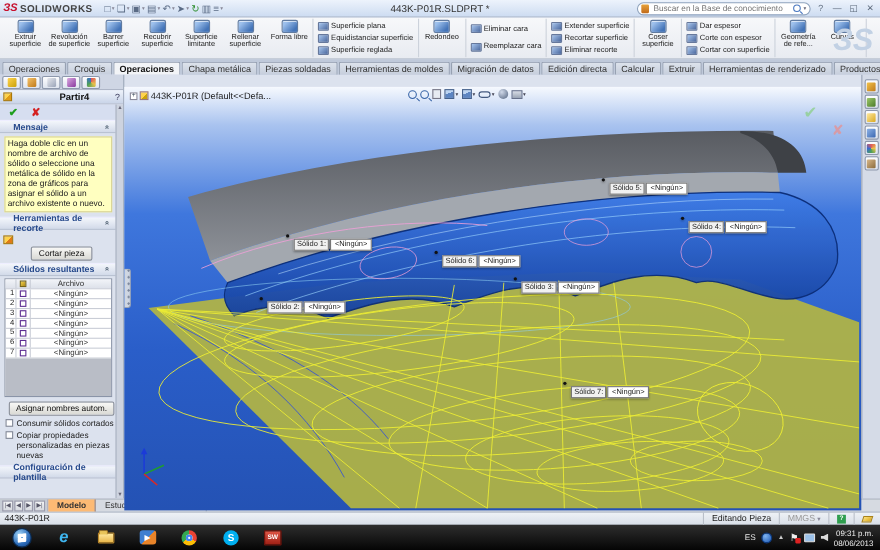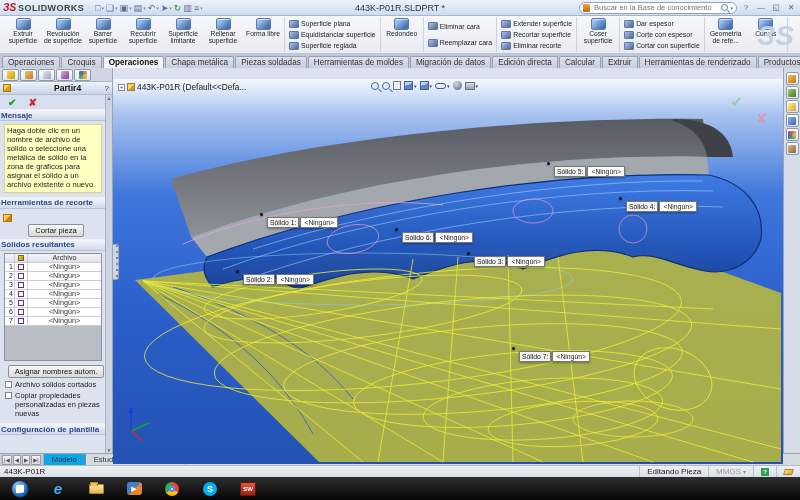--- a/index.html
+++ b/index.html
@@ -57,21 +57,21 @@
   .ptab{width:17px;height:12px;background:linear-gradient(#fdfdfe,#dfe5ef);border:1px solid #8d98ac;border-radius:2px;display:flex;align-items:center;justify-content:center;}
   .ptab .pi{width:8px;height:8px;border-radius:1px;}
   .pm-header{height:13px;display:flex;align-items:center;background:linear-gradient(#eef3fb,#c9d4e8);padding:0 3px;gap:3px;border-bottom:1px solid #b3bccc;}
   .pm-header .split-ic{width:8px;height:8px;background:linear-gradient(135deg,#ffd34d 50%,#e09c17 50%);border:1px solid #a8780a;}
   .pm-title{font-weight:bold;font-size:8.6px;color:#111;flex:1;margin-left:40px;}
   .pm-help{font-size:8px;color:#335;}
   .confirm-row{height:14px;display:flex;align-items:center;gap:12px;padding:0 8px;background:#d6def0;}
   .ok-ic{color:#1e9e1e;font-size:10px;font-weight:bold;}
   .cancel-ic{color:#d42020;font-size:10px;font-weight:bold;}
   .ghdr{height:12px;display:flex;align-items:center;background:linear-gradient(#f3f6fb,#d2dae9);
-    border-top:1px solid #eef;border-bottom:1px solid #b9c2d2;padding:0 1px;color:#274a8c;font-weight:bold;font-size:8px;}
+    border-top:1px solid #eef;border-bottom:1px solid #b9c2d2;padding:0 12px;color:#274a8c;font-weight:bold;font-size:8px;}
   .ghdr .chev{margin-left:auto;color:#567;transform:rotate(-90deg);font-size:7px;}
   .msgbox{margin:3px 10px 4px 4px;background:#ffffc0;border:1px solid #d8d294;padding:2px;
     font-size:7.6px;line-height:1.18;color:#222;}
   .trimwrap{display:flex;margin:3px 10px 2px 3px;gap:1px;}
   .trim-ic{width:9px;height:8px;background:linear-gradient(135deg,#ffd34d 50%,#e07a17 50%);border:1px solid #a8780a;margin-top:2px;flex:0 0 auto;}
   .trimlist{flex:1;height:38px;background:#fff;border:1px solid #8a94a8;font-size:7.4px;color:#222;padding:1px 2px;}
   .btn{display:block;margin:2px auto;background:linear-gradient(#f8f8f6,#d9d9d4);border:1px solid #8a8f98;border-radius:2px;
     font-size:7.6px;color:#111;padding:1px 6px;width:max-content;}
   .solids-table{margin:2px 10px 0 4px;border:1px solid #8a94a8;background:#fff;}
   .srow{display:flex;height:9px;border-bottom:1px solid #c9cdd6;align-items:center;}
@@ -120,21 +120,21 @@
 
   .splitter{position:absolute;left:113px;top:176px;width:6px;height:36px;background:#cfd6e2;border:1px solid #9aa4b6;border-left:0;
     border-radius:0 3px 3px 0;z-index:5;background-image:radial-gradient(circle,#7a8498 1px,transparent 1.2px);
     background-size:4px 6px;background-position:2px 4px;background-repeat:repeat-y;}
 
   
   .modeltabs{height:12px;background:#d6dae1;border-top:1px solid #9aa2b0;display:flex;align-items:stretch;font-size:7.6px;}
   .mnav{display:flex;align-items:center;gap:1px;padding:0 2px;background:#c7ccd5;border-right:1px solid #aab;}
   .mnav span{font-size:5.5px;color:#556;background:linear-gradient(#f2f3f5,#d6d9df);border:1px solid #99a;padding:0 1px;line-height:8px;}
   .mtab{display:flex;align-items:center;padding:0 8px;color:#333;border-right:1px solid #aab2bd;}
-  .mtab.active{background:#0ea5e9;font-weight:normal;border-right:1px solid #889;}
+  .mtab.active{background:#fdba74;font-weight:bold;border-right:1px solid #889;}
 
   
   .statusbar{height:12px;background:linear-gradient(#eef1f6,#d9dfe8);border-top:1px solid #b6bcc6;
     display:flex;align-items:center;font-size:8px;color:#222;}
   .statusbar .sleft{margin-left:4px;}
   .statusbar .sright{margin-left:auto;display:flex;align-items:center;height:100%;}
   .sitem{display:flex;align-items:center;gap:2px;padding:0 7px;border-left:1px solid #b9bfc9;height:100%;}
   .units{color:#999;}
   .q-ic{width:8px;height:8px;background:#2f9e4f;color:#fff;font-size:6px;font-weight:bold;text-align:center;line-height:8px;}
   .tag-ic{width:9px;height:6px;background:linear-gradient(135deg,#ffe27a,#d9a820);border:1px solid #a8821a;transform:skewX(-18deg);}
@@ -457,21 +457,21 @@
                 <span class="cb"></span>
               </span>
               <span class="sval">&lt;Ningún&gt;</span>
             </div>
           </div>
         <div class="sfiller"></div>
       </div>
       <div class="btn" style="margin-top:4px;">Asignar nombres autom.</div>
       <div class="cbrow">
         <span class="cb2"></span>
-        <span>Archivo sólidos cortados</span>
+        <span>Consumir sólidos cortados</span>
       </div>
       <div class="cbrow">
         <span class="cb2"></span>
         <span>Copiar propiedades personalizadas en piezas nuevas</span>
       </div>
       <div class="ghdr" style="margin-top:5px;">
         <span>Configuración de plantilla</span>
       </div>
       <div class="pm-scroll">
           <span>▲</span>
@@ -695,14 +695,26 @@
         <span class="tb-app">
           <span class="chrome"></span>
         </span>
         <span class="tb-app">
           <span class="skype">S</span>
         </span>
         <span class="tb-app">
           <span class="swtile">SW</span>
         </span>
       </span>
+    <span class="tray">
+      <span class="lang">ES</span>
+      <span class="bt-circ"></span>
+      <span class="up">▲</span>
+      <span class="flag-ic">⚑</span>
+      <span class="mon-ic"></span>
+      <span class="spk"></span>
+      <span class="clock">
+        <div>09:31 p.m.</div>
+        <div>08/06/2013</div>
+      </span>
+    </span>
   </div>
 </div>
 
 </body></html>

